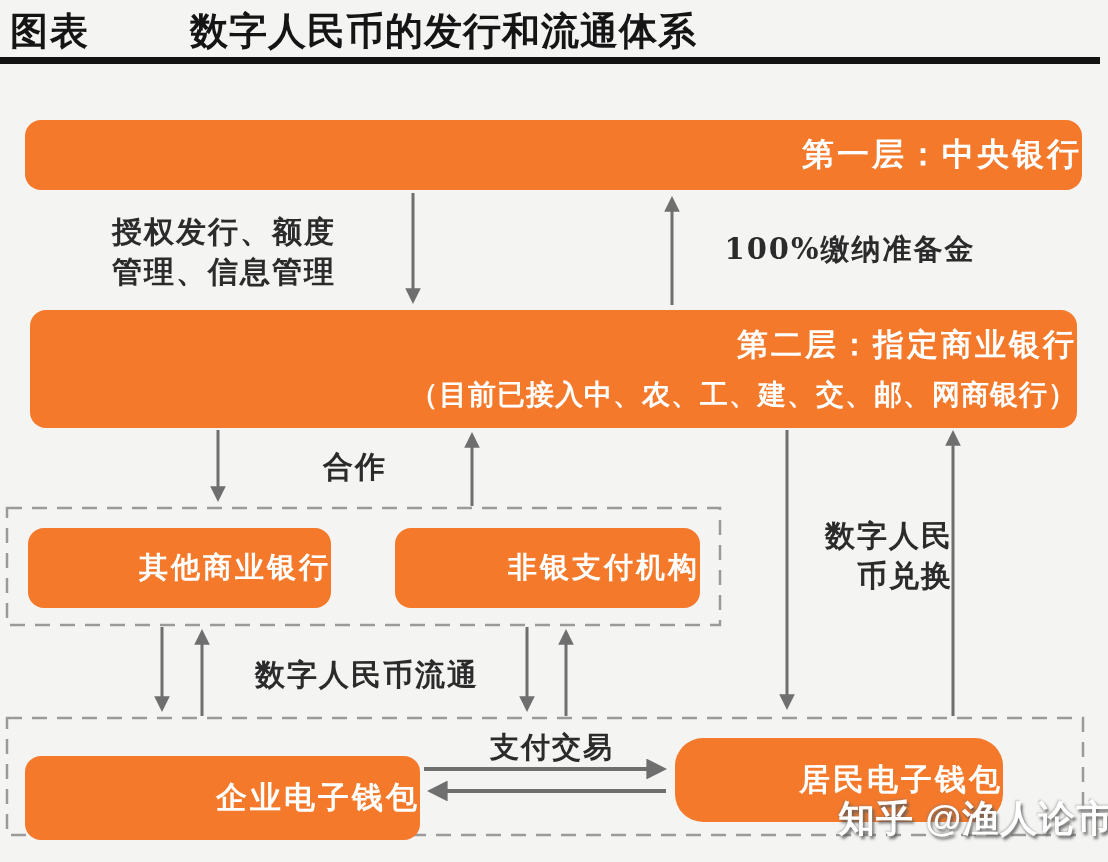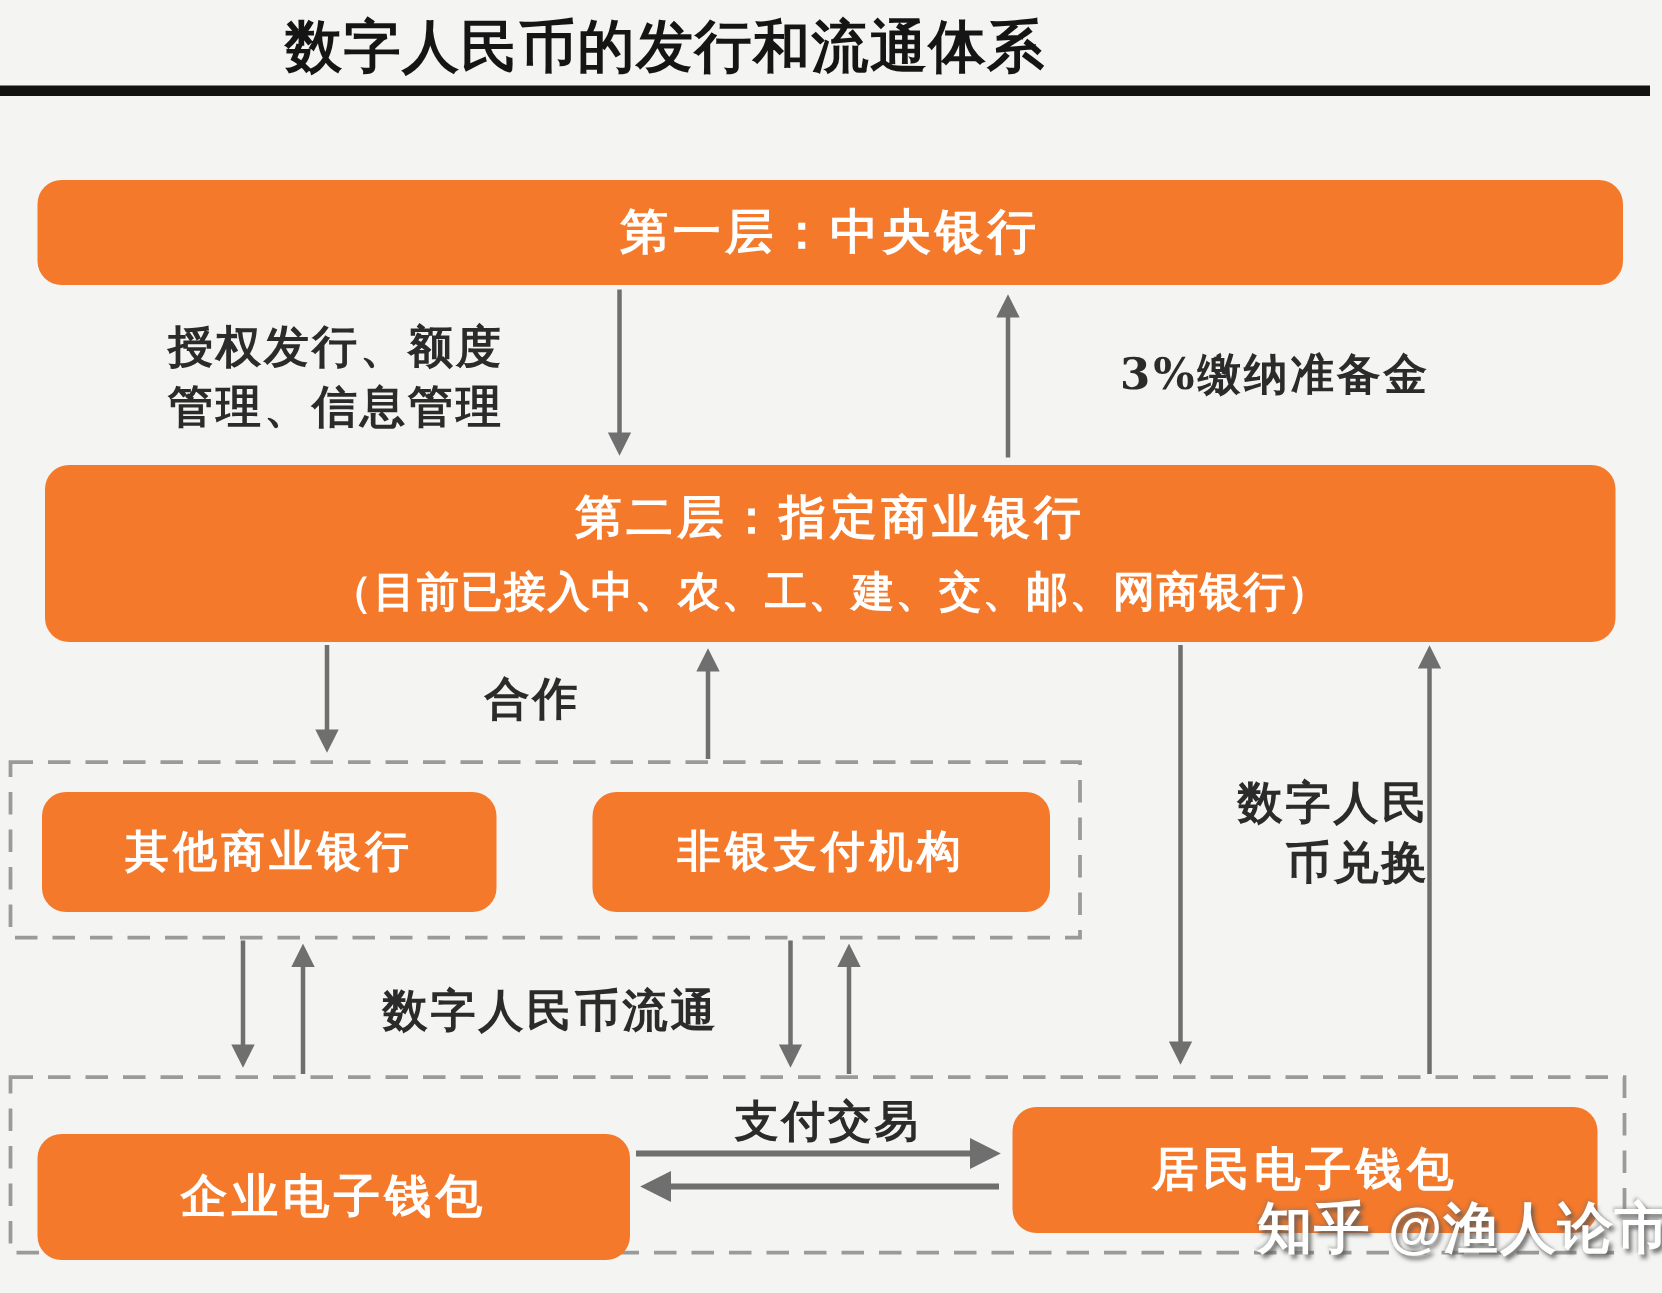--- a/index.html
+++ b/index.html
@@ -32,32 +32,32 @@
   svg.overlay{position:absolute;left:0;top:0;z-index:1;pointer-events:none;}
 
   
   .obox{
     position:absolute;z-index:2;
     background:#F4792B;
     border-radius:16px;
     color:#ffffff;
     font-family:"DejaVu Serif",serif;
     font-weight:bold;
-    text-align:center;
+    text-align:right;
     display:flex;flex-direction:column;justify-content:center;
     letter-spacing:3px;
   }
   .box-layer1{left:25px;top:120px;width:1057px;height:70px;font-size:32px;}
   .box-layer2{left:30px;top:310px;width:1047px;height:118px;}
   .box-layer2 .l1{font-size:31px;letter-spacing:3px;}
   .box-layer2 .l2{font-size:28px;margin-top:10px;letter-spacing:1px;}
   .box-other  {left:28px; top:528px;width:303px;height:80px;font-size:29px;}
   .box-nonbank{left:395px;top:528px;width:305px;height:80px;font-size:29px;}
   .box-ent    {left:25px; top:756px;width:395px;height:84px;font-size:31px;}
-  .box-res    {left:675px;top:738px;width:390px;height:84px;font-size:31px;}
+  .box-res    {left:675px;top:738px;width:328px;height:84px;font-size:31px;border-radius:28px;}
 
   
   .flabel{
     position:absolute;z-index:3;
     color:#2b2b2b;
     font-family:"DejaVu Serif",serif;
     font-size:30px;font-weight:bold;
     white-space:pre-line;
     line-height:1.33;
     letter-spacing:2px;
@@ -78,20 +78,21 @@
     letter-spacing:1px;
     text-shadow:2px 3px 3px rgba(90,90,90,0.85), -1px -1px 2px rgba(120,120,120,0.4);
     white-space:nowrap;
   }
 </style>
 </head>
 <body>
 
 <div class="canvas">
 
+  <div class="figure-label">图表</div>
   <div class="figure-title">数字人民币的发行和流通体系</div>
   <div class="title-rule"></div>
 
   <svg class="overlay" width="1108" height="862" viewBox="0 0 1108 862">
     <defs>
       <marker id="ah" viewBox="0 0 10 10" refX="7.5" refY="5" markerWidth="5.2" markerHeight="5.2" orient="auto">
         <path d="M0,0 L10,5 L0,10 z" fill="#6F6F6F"></path>
       </marker>
     </defs>
 
@@ -136,21 +137,21 @@
   <div class="obox box-ent">
     <div>企业电子钱包</div>
   </div>
 
   <div class="obox box-res">
     <div>居民电子钱包</div>
   </div>
 
   <div class="flabel lab-authorize">授权发行、额度
 管理、信息管理</div>
-  <div class="flabel lab-reserve">3%缴纳准备金</div>
+  <div class="flabel lab-reserve">100%缴纳准备金</div>
   <div class="flabel lab-coop">合作</div>
   <div class="flabel lab-circ">数字人民币流通</div>
   <div class="flabel lab-exch">数字人民
 币兑换</div>
   <div class="flabel lab-pay">支付交易</div>
 
   <div class="watermark">知乎 @渔人论市</div>
 
 </div>
 

